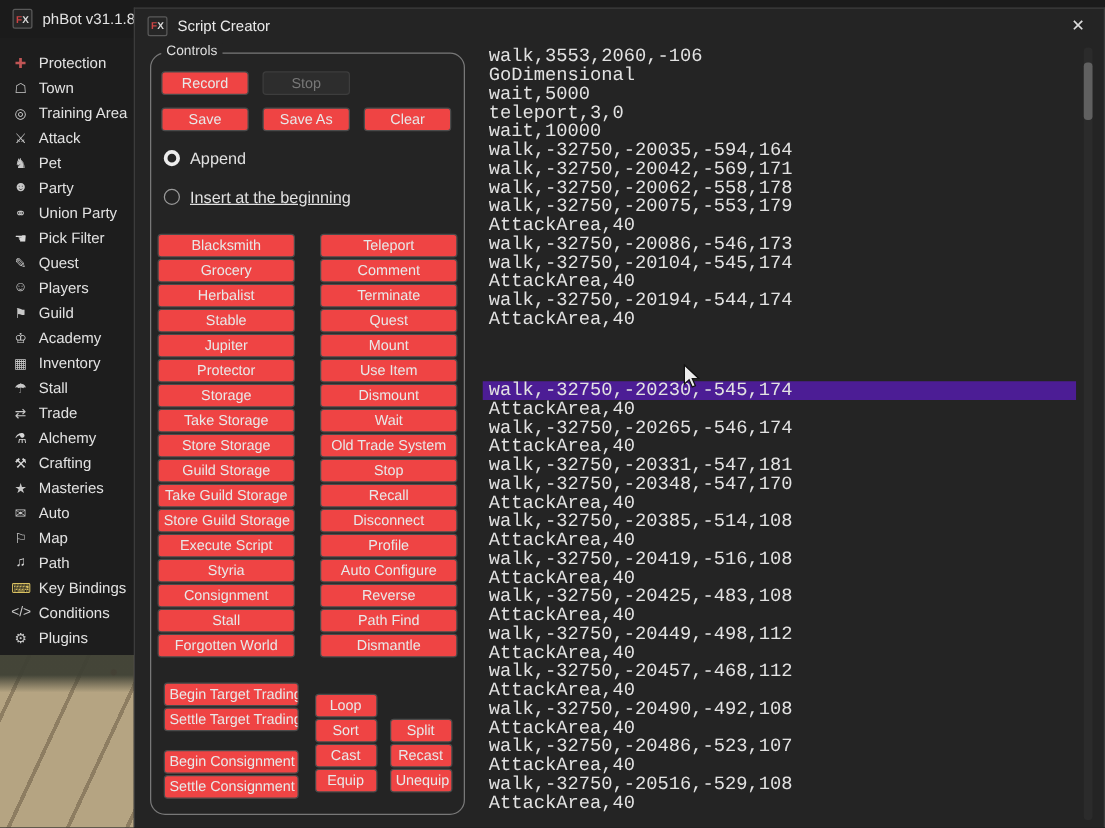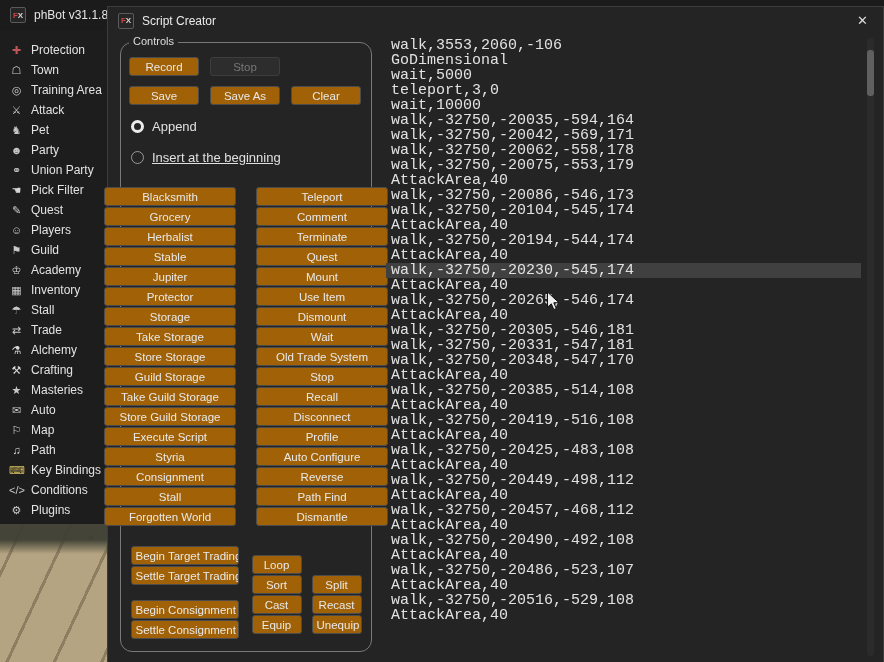--- a/index.html
+++ b/index.html
@@ -56,61 +56,61 @@
     position:absolute; left:12px; top:8px; width:252px; bottom:10px;
     border:1px solid #787878; border-radius:12px;
   }
   .groupbox-label {
     position:absolute; top:-8px; left:8px; background:#242424;
     padding:0 4px; font-size:11px; color:#dedede;
   }
   .gb-inner { padding:14px 5px 0 5px; }
 
   button.sc-btn {
-    background:#a16207; border:1px solid #4b4b4b; border-radius:3px;
+    background:#ef4444; border:1px solid #4b4b4b; border-radius:3px;
     color:#e8e8e8; font-size:11.5px; font-family:"Liberation Sans",sans-serif;
     height:19px; padding:0 4px; line-height:16px; white-space:nowrap;
     overflow:hidden;
   }
   button.sc-btn.disabled { color:#777777; border-color:#3d3d3d; background:#2d2d2d; }
 
   .row { display:flex; gap:11px; margin:0 0 10px 3px; }
   .row button { width:70px; }
 
   .radio-row { display:flex; align-items:center; gap:8px; margin:14px 0 0 5px; font-size:13px; }
   .radio {
     width:13px; height:13px; border-radius:50%; border:1px solid #9a9a9a;
     display:inline-block; background:transparent; flex:0 0 13px;
   }
   .radio.sel { border:3.5px solid #ececec; }
 
   .btn-grid { display:flex; gap:20px; margin-top:22px; justify-content:center; }
   .col { display:flex; flex-direction:column; gap:1px; }
-  .col button { width:132px; margin:0; }
+  .col button { width:110px; margin:0; }
 
   .bottom-area { display:flex; gap:13px; margin-top:20px; justify-content:center; }
   .trading-col { display:flex; flex-direction:column; gap:1px; }
   .trading-col button { width:108px; }
   .v-spacer { height:13px; }
   .small-grid {
     display:grid; grid-template-columns:50px 50px; gap:1px 10px;
     align-content:start; margin-top:9px;
   }
   .small-grid button { width:50px; }
   .btn-spacer { width:50px; height:19px; }
 
   
   .script-list {
     position:absolute; left:278px; right:22px; top:4px; bottom:4px;
     overflow:hidden; font-family:Liberation Mono, monospace; font-size:15px;
   }
   .script-line {
     height:15px; line-height:15px; padding-left:5px; white-space:nowrap; color:#e2e2e2;
   }
-  .script-line.selected { background:#404040; }
+  .script-line.selected { background:#4c1d95;margin-top:42px; }
 
   .scrollbar {
     position:absolute; right:9px; top:4px; bottom:6px; width:7px;
     background:#2b2b2b; border-radius:3px;
   }
   .scroll-thumb {
     position:absolute; top:12px; left:0; width:7px; height:46px;
     background:#606060; border-radius:3px;
   }
 
@@ -335,21 +335,20 @@
         <div class="script-line">AttackArea,40</div>
         <div class="script-line">walk,-32750,-20086,-546,173</div>
         <div class="script-line">walk,-32750,-20104,-545,174</div>
         <div class="script-line">AttackArea,40</div>
         <div class="script-line">walk,-32750,-20194,-544,174</div>
         <div class="script-line">AttackArea,40</div>
         <div class="script-line selected">walk,-32750,-20230,-545,174</div>
         <div class="script-line">AttackArea,40</div>
         <div class="script-line">walk,-32750,-20265,-546,174</div>
         <div class="script-line">AttackArea,40</div>
-        <div class="script-line">walk,-32750,-20305,-546,181</div>
         <div class="script-line">walk,-32750,-20331,-547,181</div>
         <div class="script-line">walk,-32750,-20348,-547,170</div>
         <div class="script-line">AttackArea,40</div>
         <div class="script-line">walk,-32750,-20385,-514,108</div>
         <div class="script-line">AttackArea,40</div>
         <div class="script-line">walk,-32750,-20419,-516,108</div>
         <div class="script-line">AttackArea,40</div>
         <div class="script-line">walk,-32750,-20425,-483,108</div>
         <div class="script-line">AttackArea,40</div>
         <div class="script-line">walk,-32750,-20449,-498,112</div>

